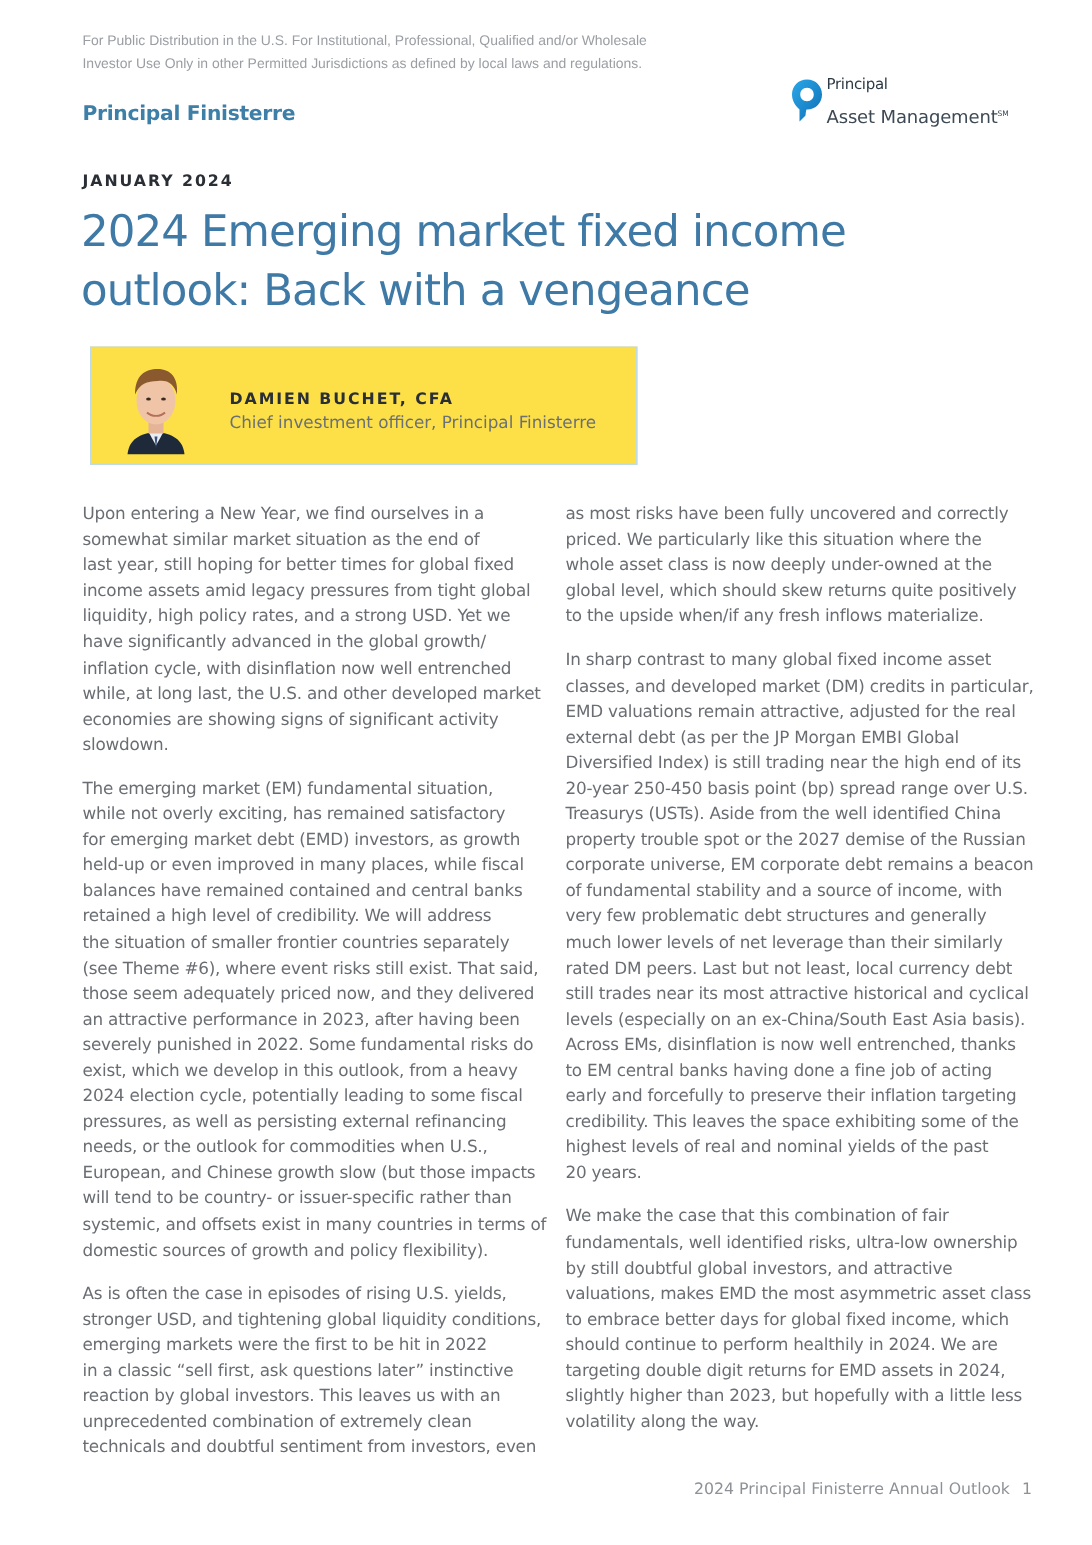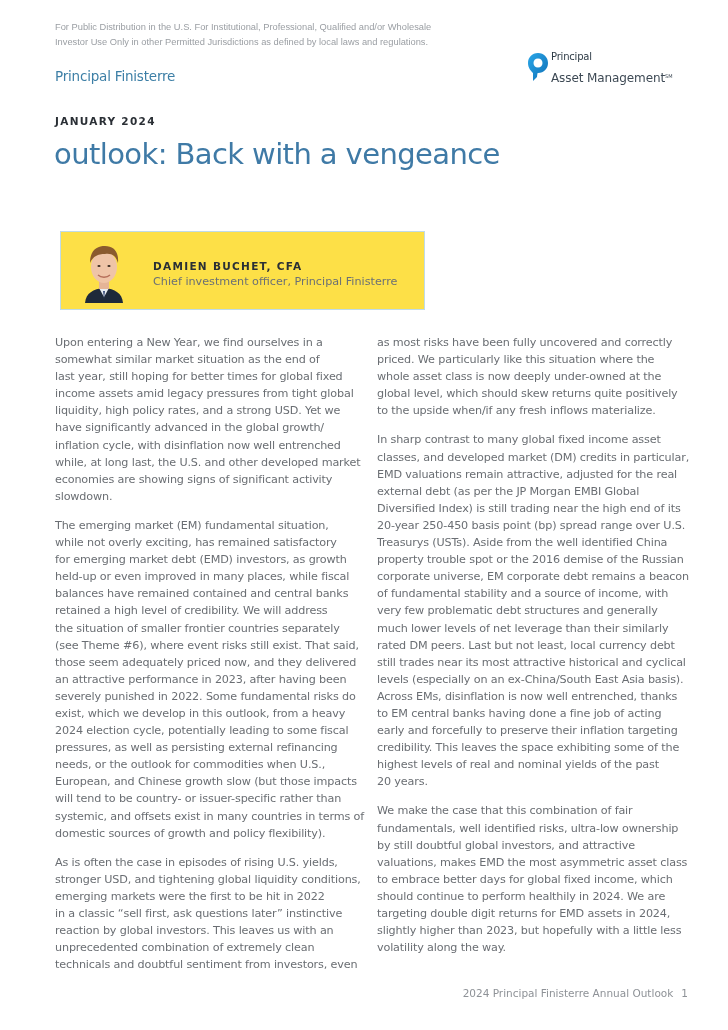--- a/index.html
+++ b/index.html
@@ -25,20 +25,21 @@
       color: #9a9ea3;
     }
     .brand-sub {
       position: absolute;
       left: 55px;
       top: 68px;
       font-family: "DejaVu Sans", sans-serif;
       font-size: 13.5px;
       color: #3d7fa6;
       letter-spacing: -0.2px;
+      font-weight: bold;
     }
     .logo {
       position: absolute;
       left: 527px;
       top: 52px;
       width: 170px;
       height: 40px;
     }
     .logo-icon {
       position: absolute;
@@ -172,20 +173,21 @@
       </linearGradient>
     </defs>
     <path d="M11 1 C5 1 1 5.5 1 11 C1 16 4 19 6 21 L6 29 L10 25 C10.5 21 10.5 21 11 21 C17 21 21 16.5 21 11 C21 5.5 17 1 11 1 Z M11 6.5 C13.8 6.5 15.5 8.5 15.5 11 C15.5 13.5 13.8 15.5 11 15.5 C8.2 15.5 6.5 13.5 6.5 11 C6.5 8.5 8.2 6.5 11 6.5 Z" fill="url(#lg)" fill-rule="evenodd"></path>
   </svg>
   <span class="logo-name">Principal</span>
   <span class="logo-sub"><span>Asset Management</span><sup>SM</sup></span>
 </div>
 
 <div class="date">JANUARY 2024</div>
 <h1 class="title">
+  <span style="display:block">2024 Emerging market fixed income</span>
   <span style="display:block">outlook: Back with a vengeance</span>
 </h1>
 
 <div class="author-box">
   <svg class="avatar" viewBox="0 0 42 64">
 
     <path d="M2 64 C3 54 10 50 21 49 C32 50 39 54 40 64 Z" fill="#1e2a3a"></path>
     <path d="M16 49 L21 58 L26 49 Z" fill="#e8edf2"></path>
     <path d="M20 52 L21 60 L22 52 Z" fill="#3b4f7a"></path>
 
@@ -257,21 +259,21 @@
       <span class="ln">to the upside when/if any fresh inflows materialize.</span>
     </p>
     <p>
       <span class="ln">In sharp contrast to many global fixed income asset</span>
       <span class="ln">classes, and developed market (DM) credits in particular,</span>
       <span class="ln">EMD valuations remain attractive, adjusted for the real</span>
       <span class="ln">external debt (as per the JP Morgan EMBI Global</span>
       <span class="ln">Diversified Index) is still trading near the high end of its</span>
       <span class="ln">20-year 250-450 basis point (bp) spread range over U.S.</span>
       <span class="ln">Treasurys (USTs). Aside from the well identified China</span>
-      <span class="ln">property trouble spot or the 2016 demise of the Russian</span>
+      <span class="ln">property trouble spot or the 2027 demise of the Russian</span>
       <span class="ln">corporate universe, EM corporate debt remains a beacon</span>
       <span class="ln">of fundamental stability and a source of income, with</span>
       <span class="ln">very few problematic debt structures and generally</span>
       <span class="ln">much lower levels of net leverage than their similarly</span>
       <span class="ln">rated DM peers. Last but not least, local currency debt</span>
       <span class="ln">still trades near its most attractive historical and cyclical</span>
       <span class="ln">levels (especially on an ex-China/South East Asia basis).</span>
       <span class="ln">Across EMs, disinflation is now well entrenched, thanks</span>
       <span class="ln">to EM central banks having done a fine job of acting</span>
       <span class="ln">early and forcefully to preserve their inflation targeting</span>

